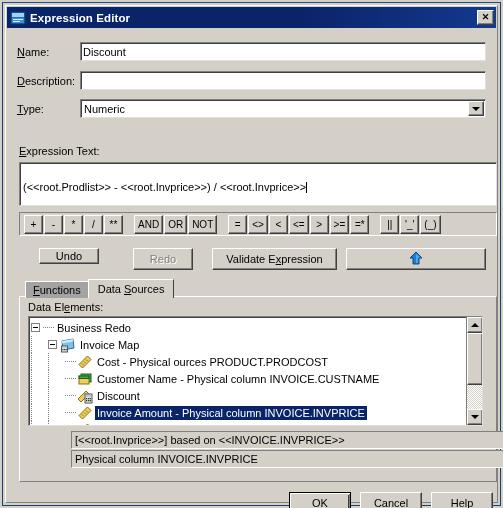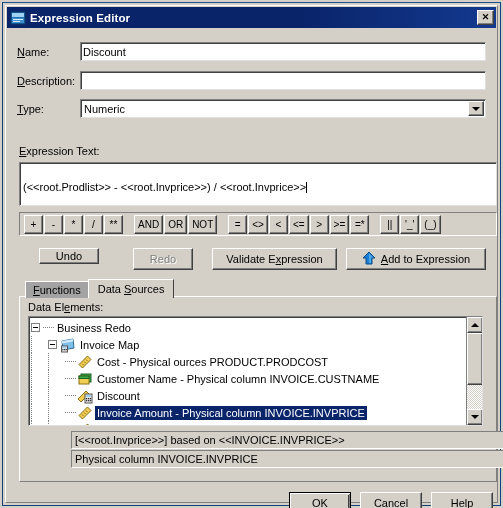--- a/index.html
+++ b/index.html
@@ -494,21 +494,20 @@
         <div class="btn" id="btn-validate">
           <span>Validate E<span class="uline">x</span>pression</span>
         </div>
         <div class="btn" id="btn-add">
           <span>
             <svg width="14" height="14" viewBox="0 0 14 14">
               <polygon points="7,1 13,7 10,7 10,13 4,13 4,7 1,7" fill="#1a7fd4" stroke="#0b4d86" stroke-width="1" stroke-linejoin="round"></polygon>
               <polygon points="7,2.5 11.2,6.6 9,6.6 9,12 7,12" fill="#4fa9e8"></polygon>
             </svg>
           </span>
-          <span><span class="uline">A</span>dd to Expression</span>
         </div>
       </div>
 
       <div id="tabstrip">
         <div class="tab">
             <span><span class="uline">F</span>unctions</span>
           </div>
         <div class="tab active">
             <span>Data <span class="uline">S</span>ources</span>
           </div>

